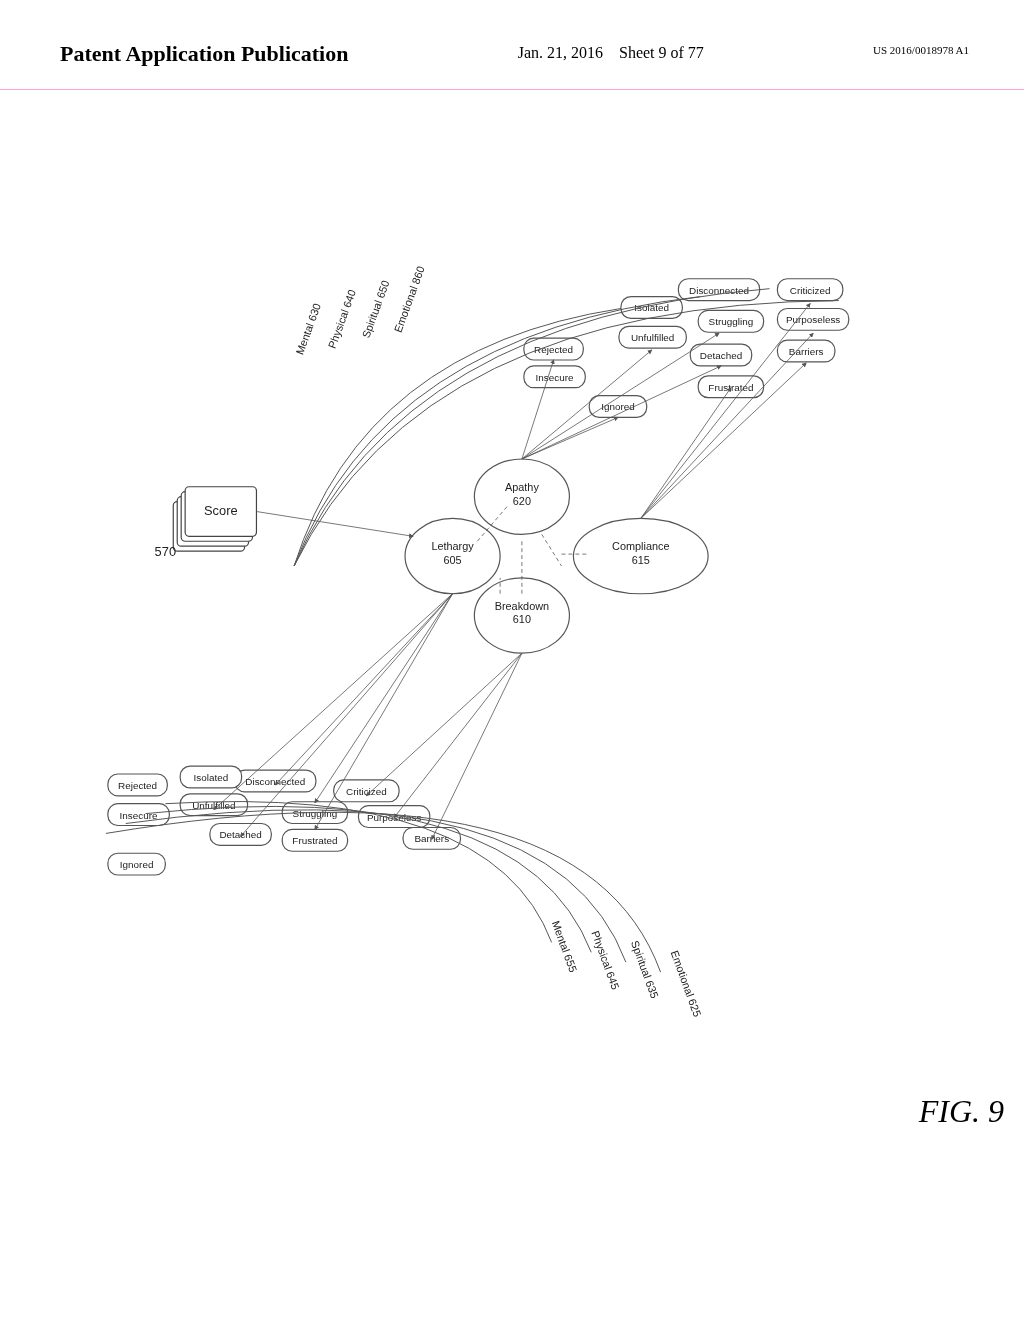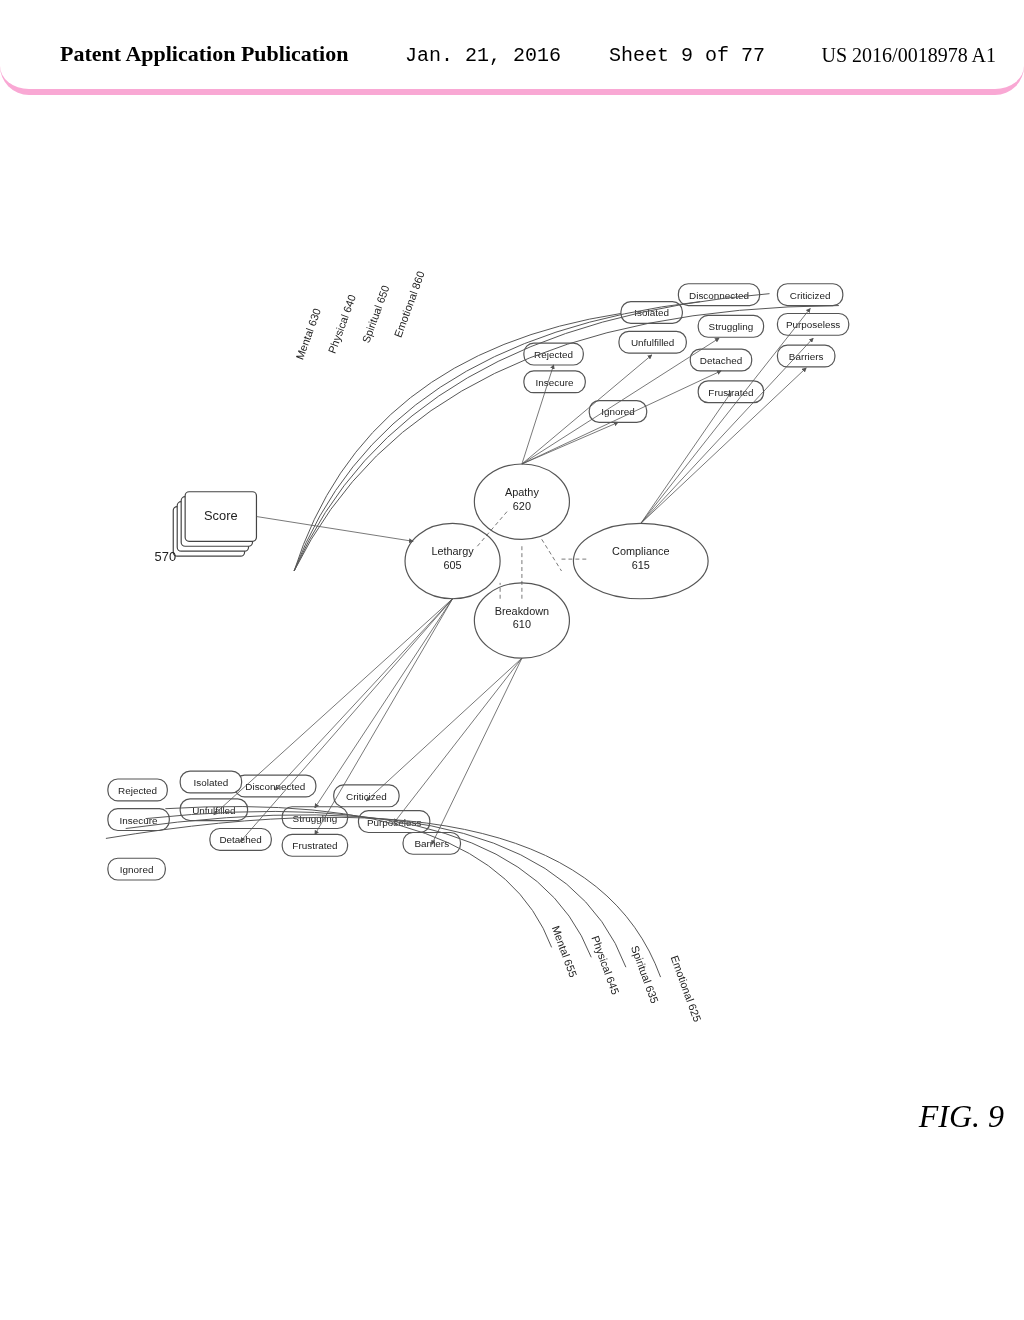--- a/index.html
+++ b/index.html
@@ -8,37 +8,35 @@
       height: 1320px;
       background: #fff;
       font-family: 'Times New Roman', Times, serif;
       overflow: hidden;
       position: relative;
     }
     .header {
       display: flex;
       justify-content: space-between;
       align-items: flex-start;
-      padding: 40px 28px 20px 60px;
-      border-bottom: 6px solid #f9a8d4;
-      border-radius: 29px;
+      padding: 40px 55px 20px 60px;
+      border-bottom: 1px solid #f9a8d4;
     }
     .header-left {
       font-size: 22px;
       font-weight: bold;
       line-height: 1.3;
     }
     .header-center {
-      font-size: 20px;
+      font-size: 16px;
       text-align: center;
       padding-top: 4px;
-      font-family: Liberation Mono, monospace;
     }
     .header-right {
-      font-size: 20px;
+      font-size: 11px;
       text-align: center;
       padding-top: 4px;
     }
     .main-content {
       position: relative;
       width: 100%;
       height: calc(100% - 120px);
     }
     .diagram-container {
       position: absolute;

